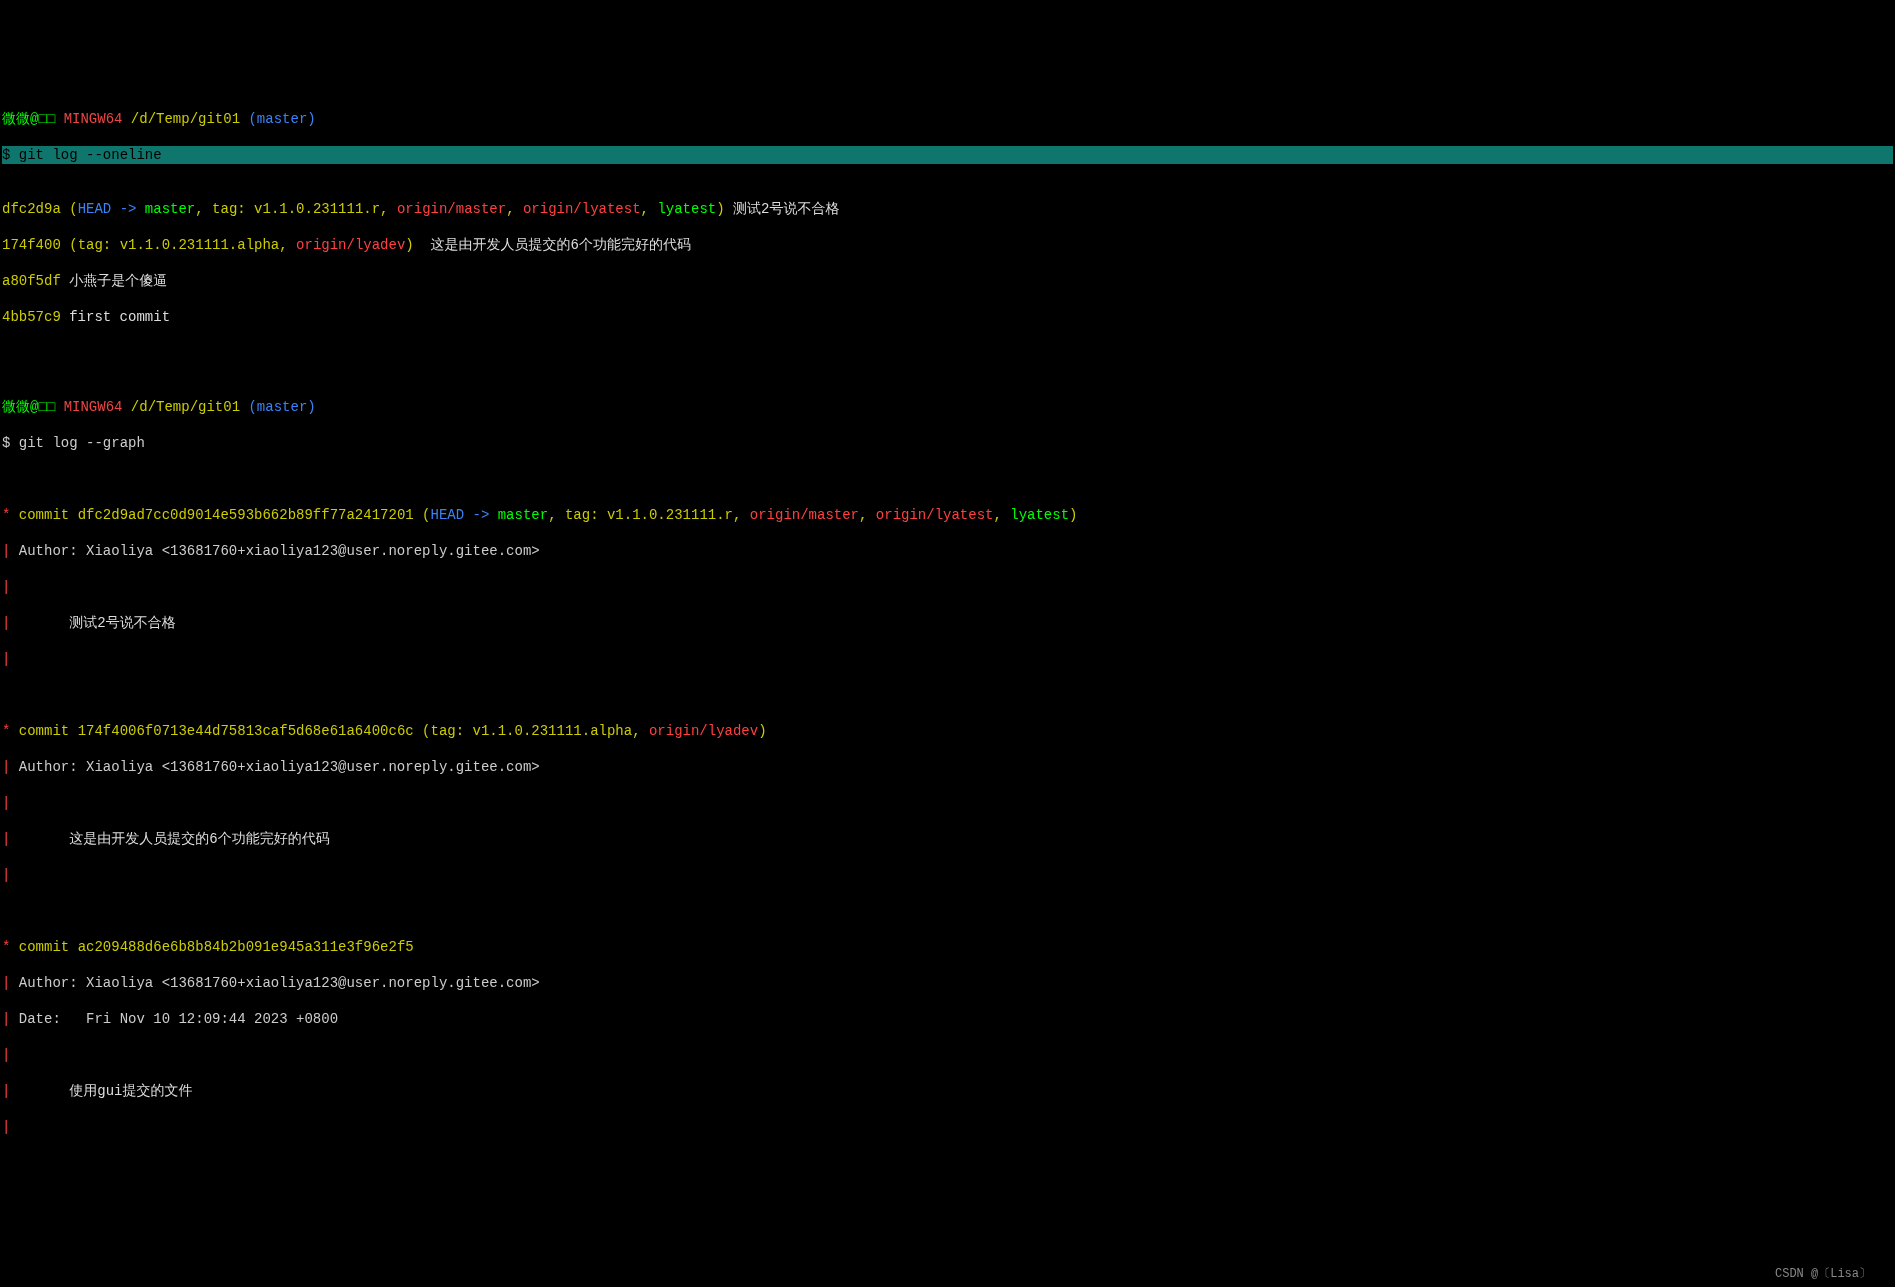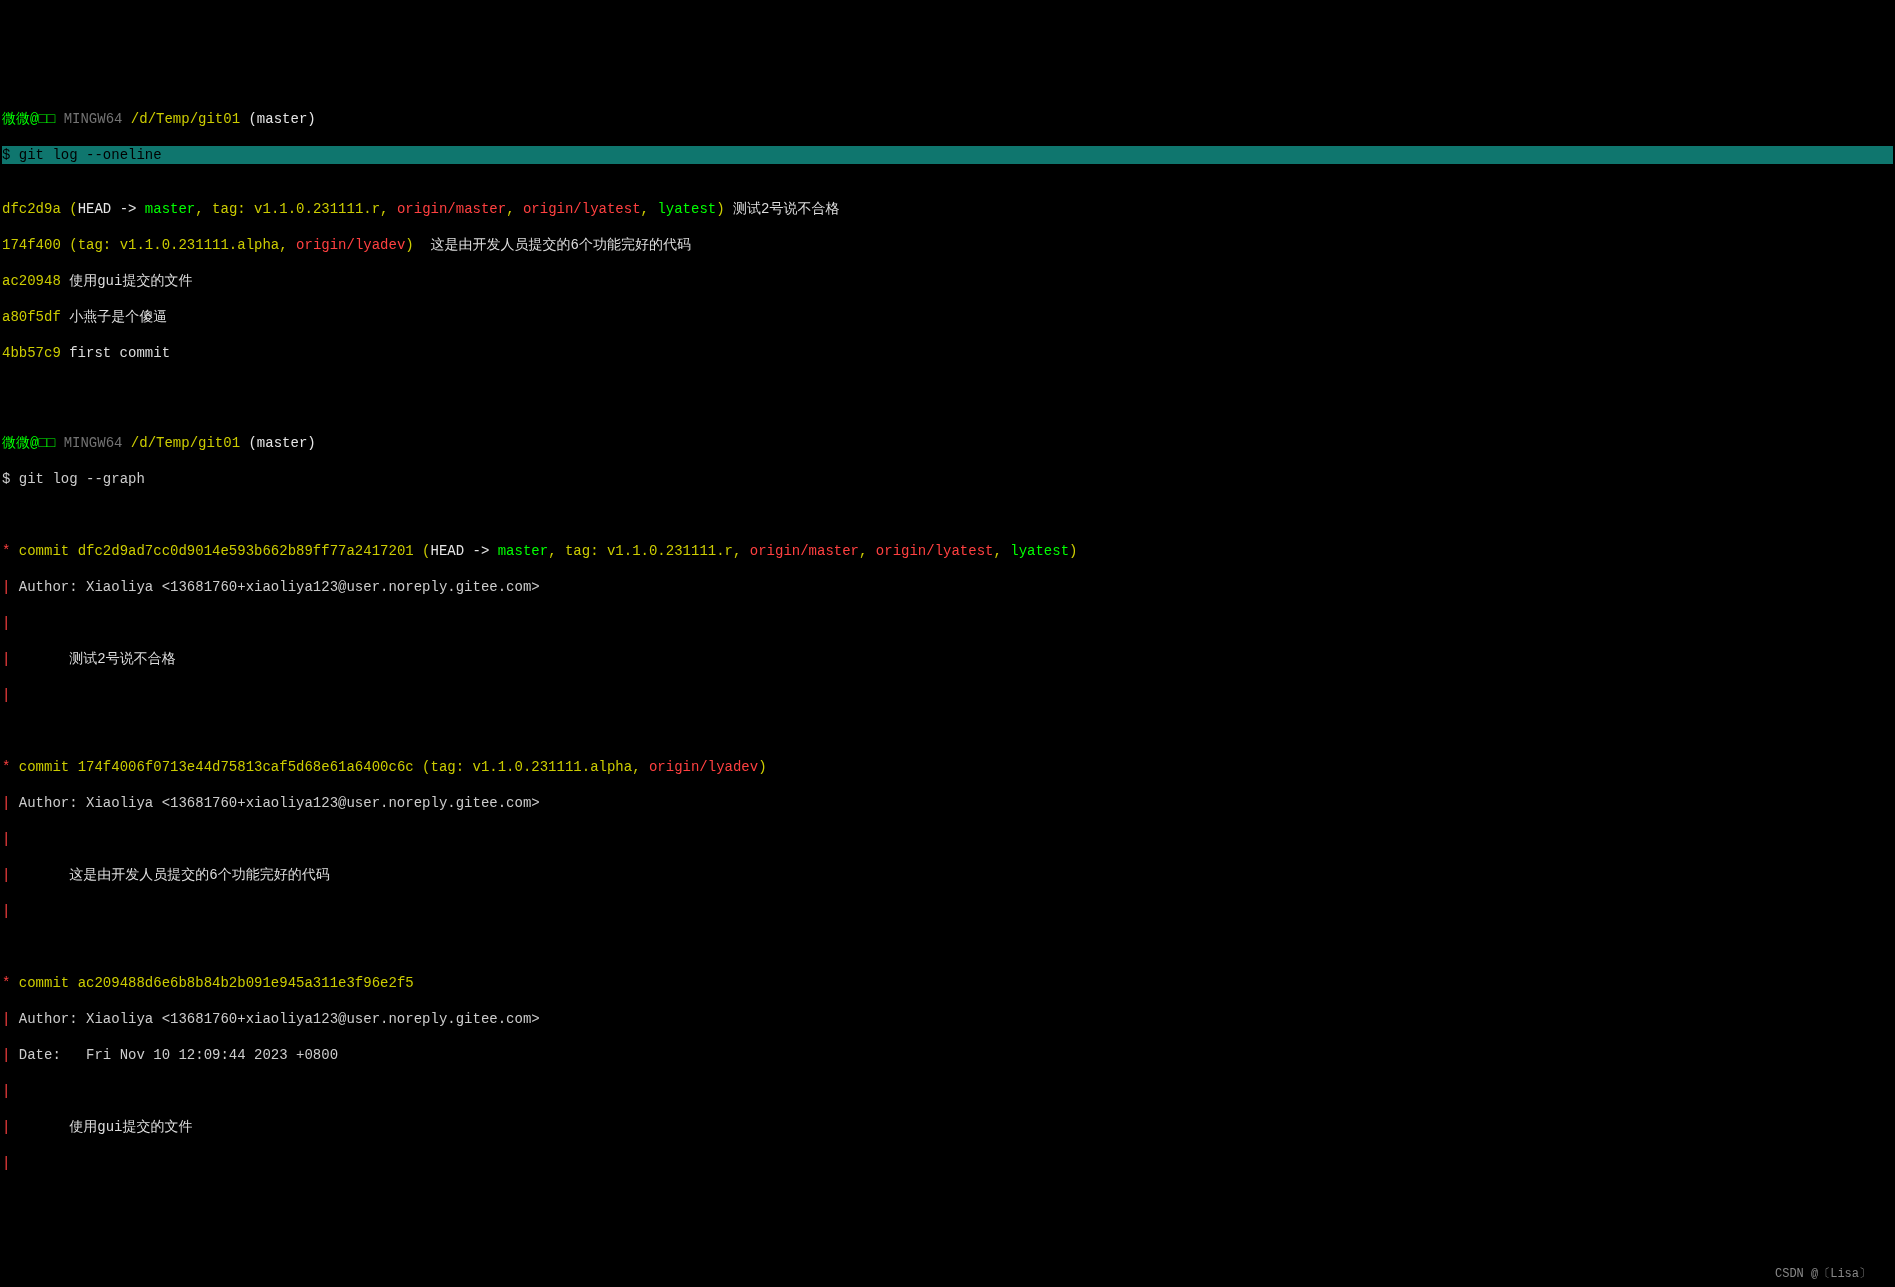--- a/index.html
+++ b/index.html
@@ -11,23 +11,23 @@
     font-size: 14px;
     line-height: 18px;
     white-space: pre;
     width: 1895px;
     height: 1287px;
     box-sizing: border-box;
     position: relative;
   }
   .line { white-space: pre; }
   .green  { color: #00ff00; margin-top: 17px; }
-  .purple { color: #737373; }
+  .purple { color: #ef4444; }
   .yellow { color: #cccc00; }
-  .cyan   { color: #e5e5e5; }
+  .cyan   { color: #3b82f6; }
   .red    { color: #ff4040; }
   .white  { color: #dddddd; }
   .cmdbar {
     background: #0f766e;
     color: #000000;
     display: block;
     width: 100%;
   }
   .watermark {
     position: absolute;
@@ -42,21 +42,20 @@
 
 
 
 <div>
 
 <div class="line"><span class="green">微微@□□</span><span> </span><span class="purple">MINGW64</span><span> </span><span class="yellow">/d/Temp/git01</span><span> </span><span class="cyan">(master)</span></div>
 <div class="line cmdbar"><span>$ </span><span>git log --oneline</span></div>
 
 <div class="line"><span class="yellow">dfc2d9a</span><span> </span><span class="yellow">(</span><span class="cyan">HEAD -&gt; </span><span class="green">master</span><span class="yellow">, </span><span class="yellow">tag: v1.1.0.231111.r</span><span class="yellow">, </span><span class="red">origin/master</span><span class="yellow">, </span><span class="red">origin/lyatest</span><span class="yellow">, </span><span class="green">lyatest</span><span class="yellow">)</span><span class="white"> 测试2号说不合格</span></div>
 <div class="line"><span class="yellow">174f400</span><span class="yellow"> (</span><span class="yellow">tag: v1.1.0.231111.alpha</span><span class="yellow">, </span><span class="red">origin/lyadev</span><span class="yellow">)</span><span class="white">  这是由开发人员提交的6个功能完好的代码</span></div>
-<div class="line"><span class="yellow">ac20948</span><span class="white"> 使用gui提交的文件</span></div>
 <div class="line"><span class="yellow">a80f5df</span><span class="white"> 小燕子是个傻逼</span></div>
 <div class="line"><span class="yellow">4bb57c9</span><span class="white"> first commit</span></div>
 <div class="line"> </div>
 
 <div class="line"><span class="green">微微@□□</span><span> </span><span class="purple">MINGW64</span><span> </span><span class="yellow">/d/Temp/git01</span><span> </span><span class="cyan">(master)</span></div>
 <div class="line"><span>$ </span><span>git log --graph</span></div>
 
 
 <div class="line"><span class="red">* </span><span class="yellow">commit </span><span class="yellow">dfc2d9ad7cc0d9014e593b662b89ff77a2417201</span><span> </span><span class="yellow">(</span><span class="cyan">HEAD -&gt; </span><span class="green">master</span><span class="yellow">, </span><span class="yellow">tag: v1.1.0.231111.r</span><span class="yellow">, </span><span class="red">origin/master</span><span class="yellow">, </span><span class="red">origin/lyatest</span><span class="yellow">, </span><span class="green">lyatest</span><span class="yellow">)</span></div>
 <div class="line"><span class="red">| </span><span>Author: Xiaoliya &lt;13681760+xiaoliya123@user.noreply.gitee.com&gt;</span></div>

